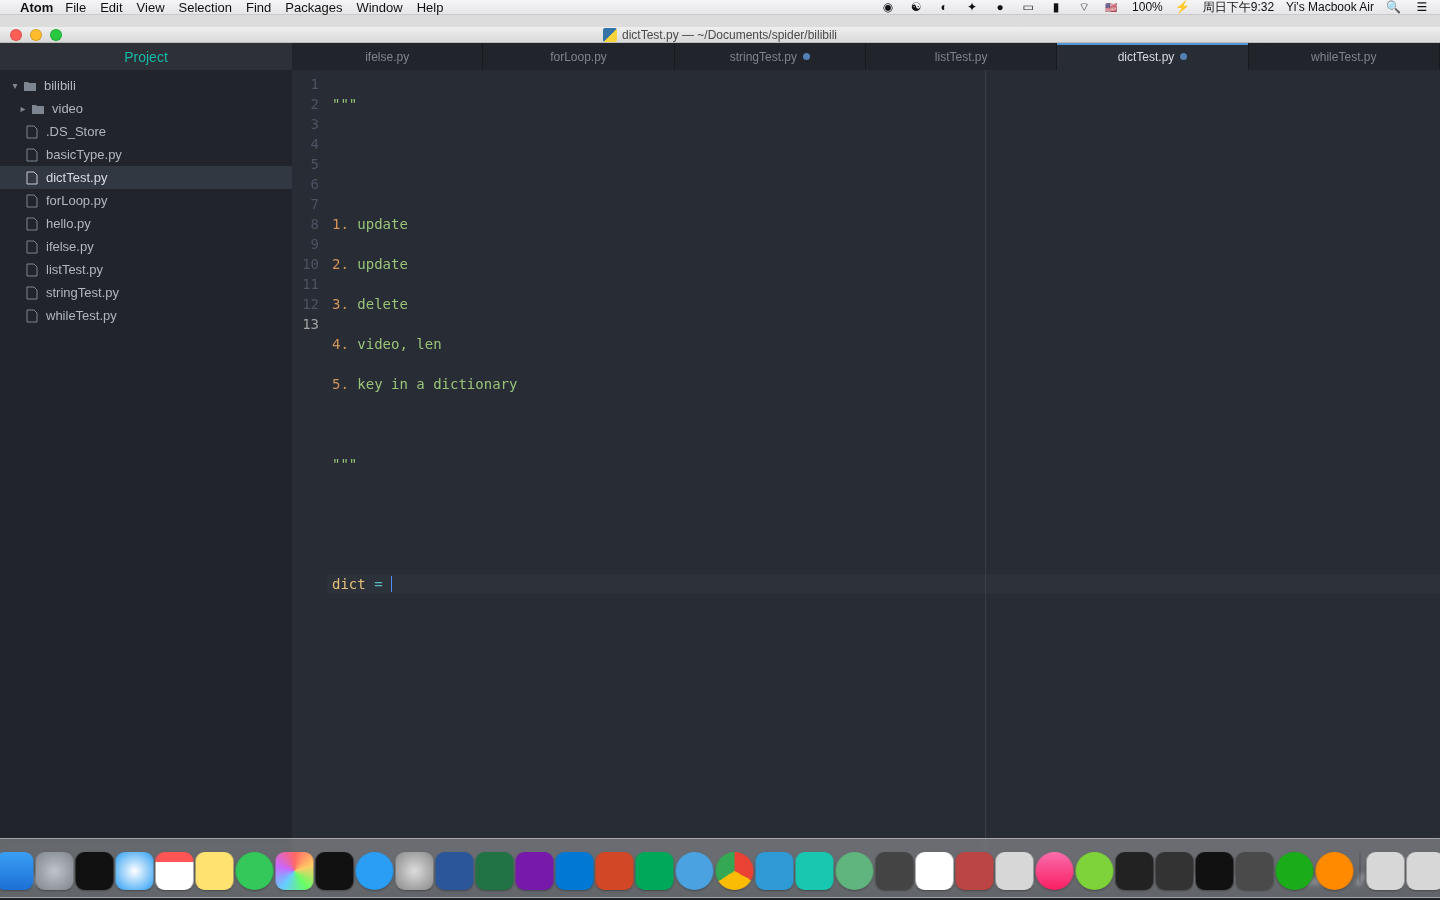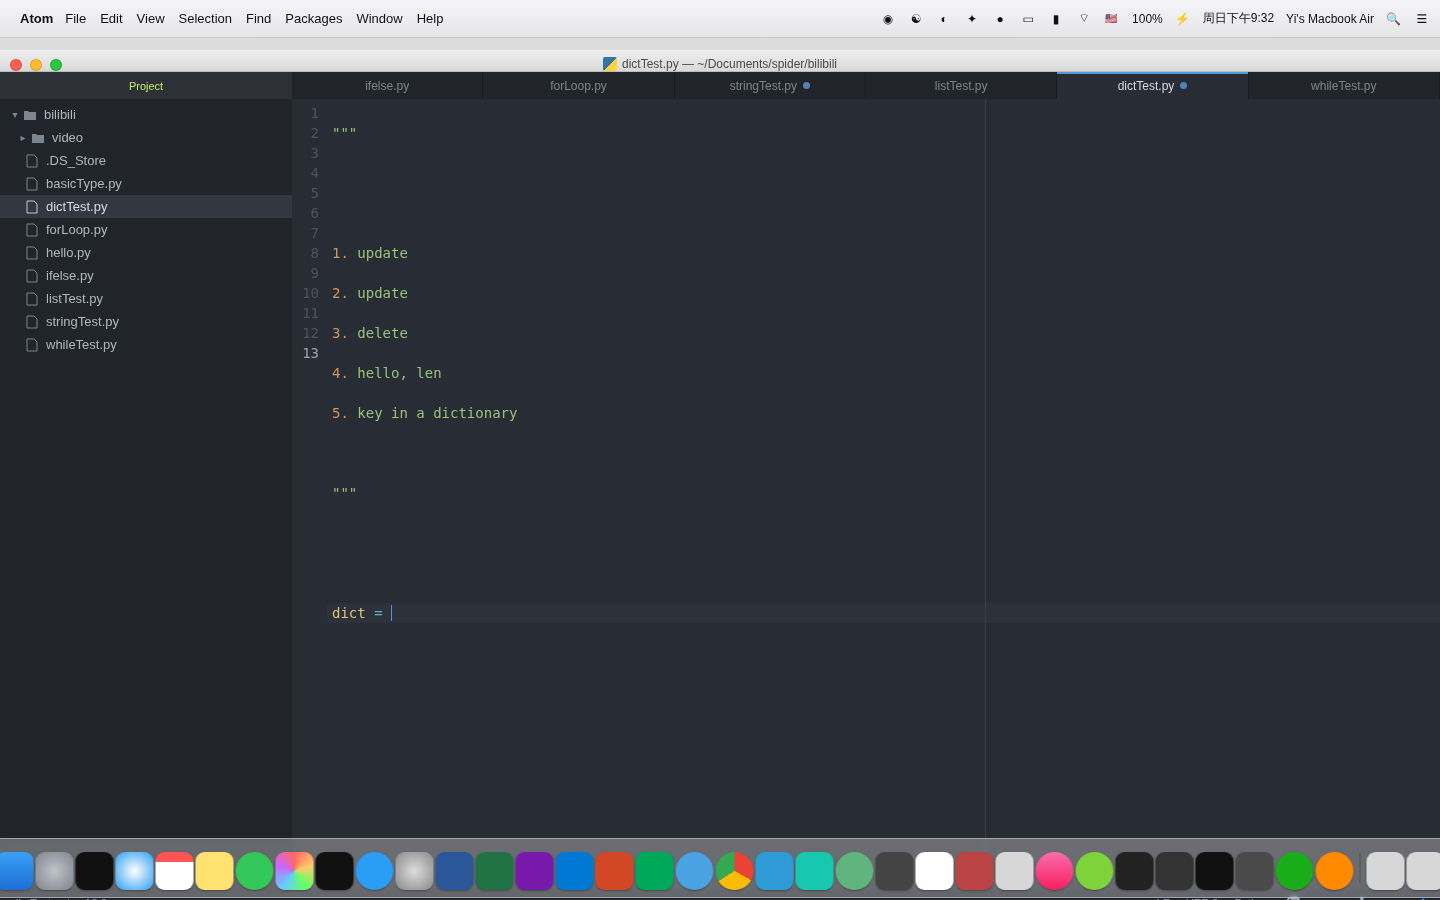--- a/index.html
+++ b/index.html
@@ -6,21 +6,21 @@
 body {
   width: 1440px;
   height: 900px;
   font-family: -apple-system, "Helvetica Neue", Arial, sans-serif;
   overflow: hidden;
   background: #1d2229;
 }
 
 
 .menubar {
-  height: 38px;
+  height: 15px;
   background: linear-gradient(#f5f5f7,#e6e6e9);
   display: flex;
   align-items: center;
   font-size: 13px;
   color: #111;
   padding: 0 10px;
   border-bottom: 1px solid #c9c9cb;
 }
 .menubar .apple { font-size: 15px; margin-right: 10px; }
 .menubar .app-name { font-weight: 700; margin-right: 12px; }
@@ -33,24 +33,24 @@
 .window-gap { height: 12px; background:#dcdcdc; }
 
 
 .window {
   height: 864px;
   display:flex;
   flex-direction:column;
   background:#282c34;
 }
 .titlebar {
-  height: 22px;
+  height: 16px;
   background: linear-gradient(#efefef,#d9d9d9);
   display:flex;
-  align-items:flex-end;
+  align-items:center;
   position:relative;
   border-bottom:1px solid #bcbcbc;
 }
 .traffic { display:flex; gap:8px; padding-left:10px;}
 .traffic span{ width:12px;height:12px;border-radius:50%; display:block; box-shadow: inset 0 0 0 1px rgba(0,0,0,.15);}
 .tl-close{background:#ff5f57;}
 .tl-min{background:#ffbd2e;}
 .tl-max{background:#28c940;}
 .titlebar .title{
   position:absolute; left:0;right:0; text-align:center;
@@ -76,21 +76,21 @@
   background:#21252b;
   display:flex;
   flex-direction:column;
   font-size:13px;
   color:#b0b6bf;
 }
 .project-header{
   height:27px;
   background:#2d3037;
   display:flex;align-items:center;justify-content:center;
-  font-size:11px; color:#bef264;
+  font-size:14px; color:#14b8a6;
 }
 .tree{ padding-top:4px; flex:1; }
 .tree-row{
   display:flex;align-items:center;
   height:23px;
   padding-left:8px;
   cursor:default;
 }
 .tree-row.depth1{padding-left:16px;}
 .tree-row.depth2{padding-left:24px;}
@@ -380,21 +380,21 @@
             <div>12</div>
             <div style="color:#a3a3a3;">13</div>
         </div>
         <div class="code">
 <div class="code-line"><span class="str">"""</span></div>
 <div class="code-line"><span></span></div>
 <div class="code-line"><span></span></div>
 <div class="code-line"><span class="str"><span class="num">1.</span><span> update</span></span></div>
 <div class="code-line"><span class="str"><span class="num">2.</span><span> update</span></span></div>
 <div class="code-line"><span class="str"><span class="num">3.</span><span> delete</span></span></div>
-<div class="code-line"><span class="str"><span class="num">4.</span><span> hello, len</span></span></div>
+<div class="code-line"><span class="str"><span class="num">4.</span><span> video, len</span></span></div>
 <div class="code-line"><span class="str"><span class="num">5.</span><span> key in a dictionary</span></span></div>
 <div class="code-line"><span></span></div>
 <div class="code-line"><span class="str">"""</span></div>
 <div class="code-line"><span></span></div>
 <div class="code-line"><span></span></div>
 <div class="code-line current"><span class="var">dict</span><span class="op"> = </span><span class="cursor"></span></div>
         </div>
       </div>
     </div>
   </div>

